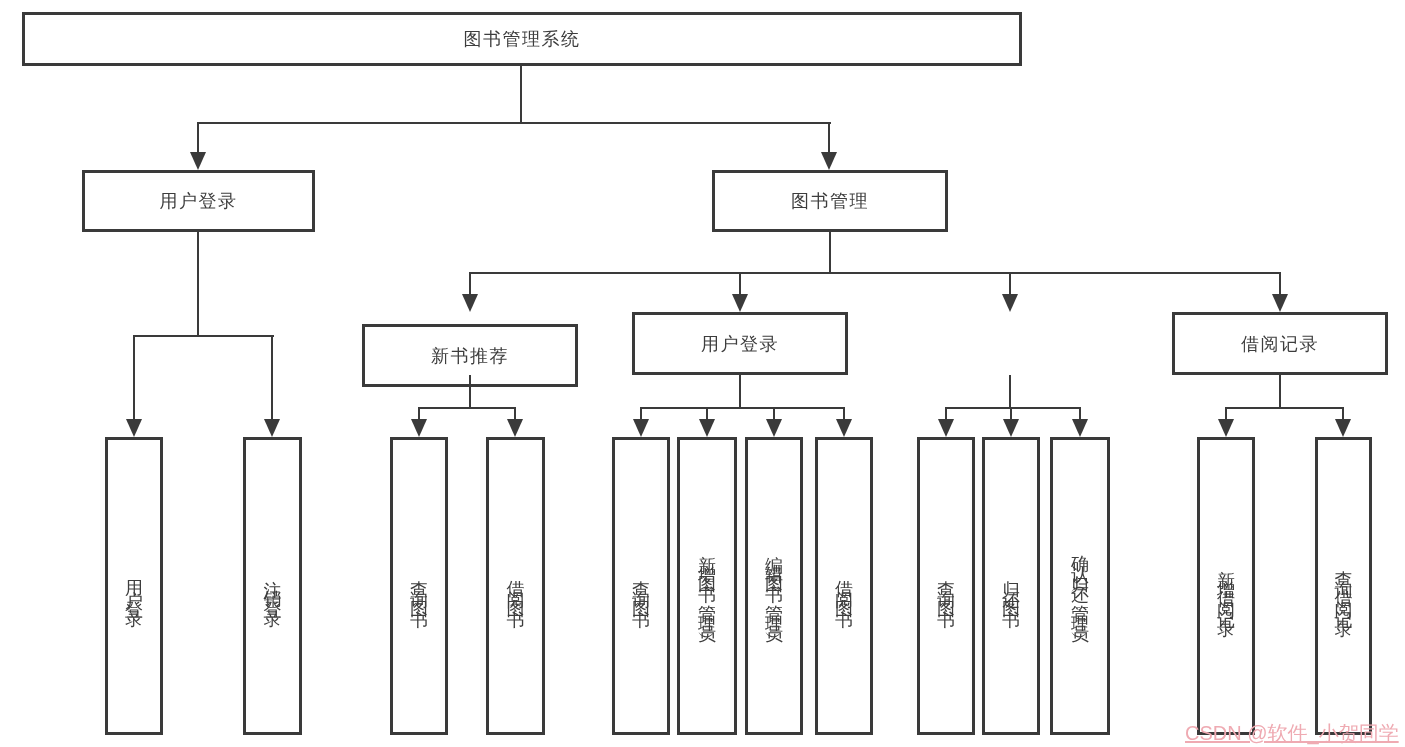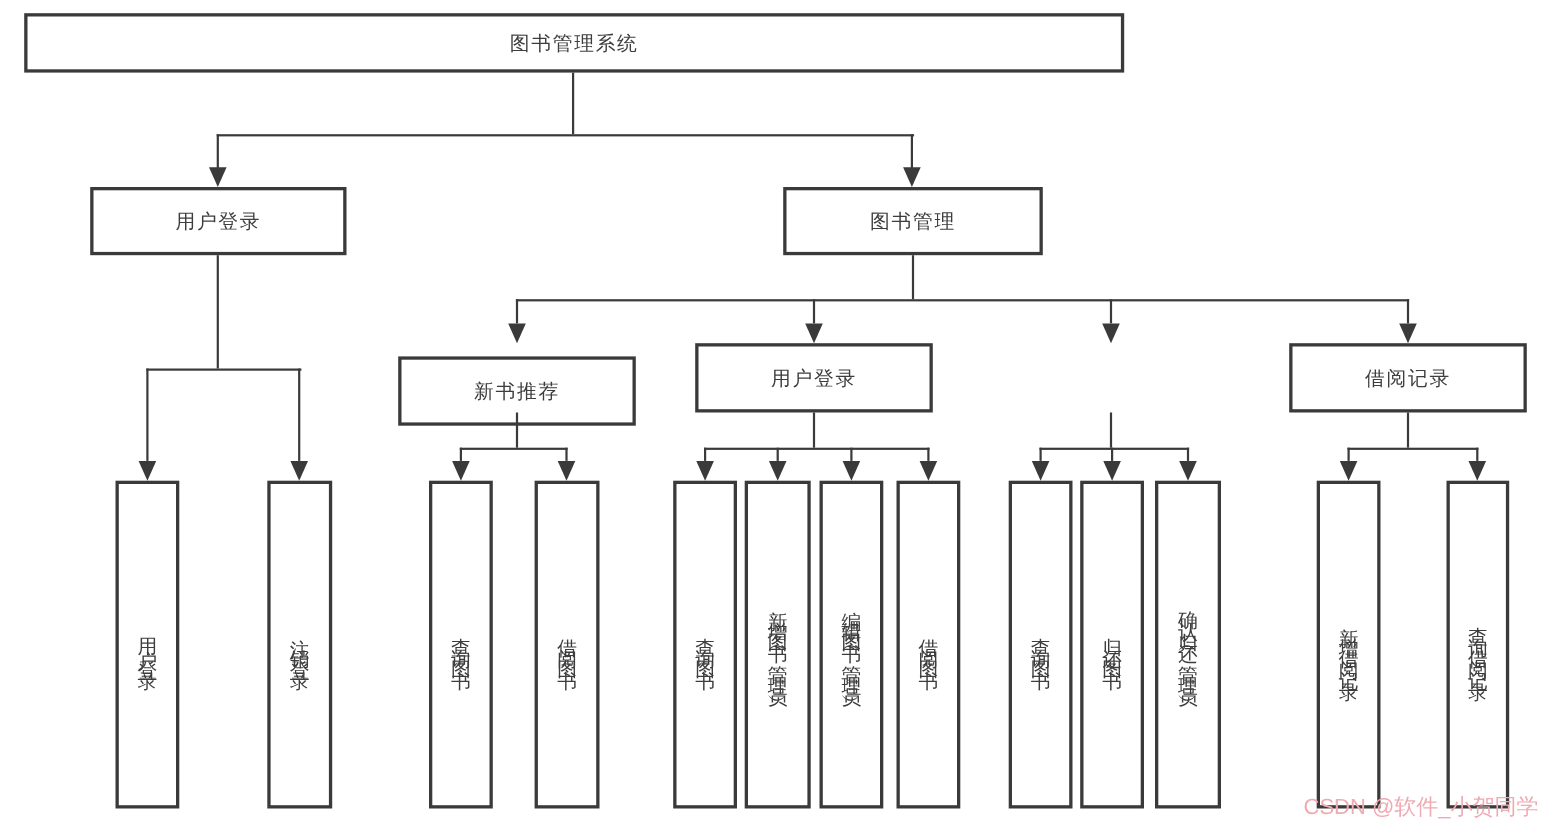--- a/index.html
+++ b/index.html
@@ -25,21 +25,21 @@
   }
   .vline { position:absolute; width:2px; background:var(--line); }
   .hline { position:absolute; height:2px; background:var(--line); }
   .arrow {
     position:absolute; width:0; height:0;
     border-left:8px solid transparent; border-right:8px solid transparent;
     border-top:18px solid var(--line);
   }
   .watermark {
     position:absolute; left:1185px; top:720px;
-    font-size:20px; color:var(--wm); white-space:nowrap;
+    font-size:20px; color:var(--wm); white-space:nowrap;text-decoration:underline;
   }
 </style>
 </head>
 <body>
 
 <div class="stage">
 
   <div class="box" style="left:22px;top:12px;width:1000px;height:54px;">
     <span class="lbl">图书管理系统</span>
   </div>

